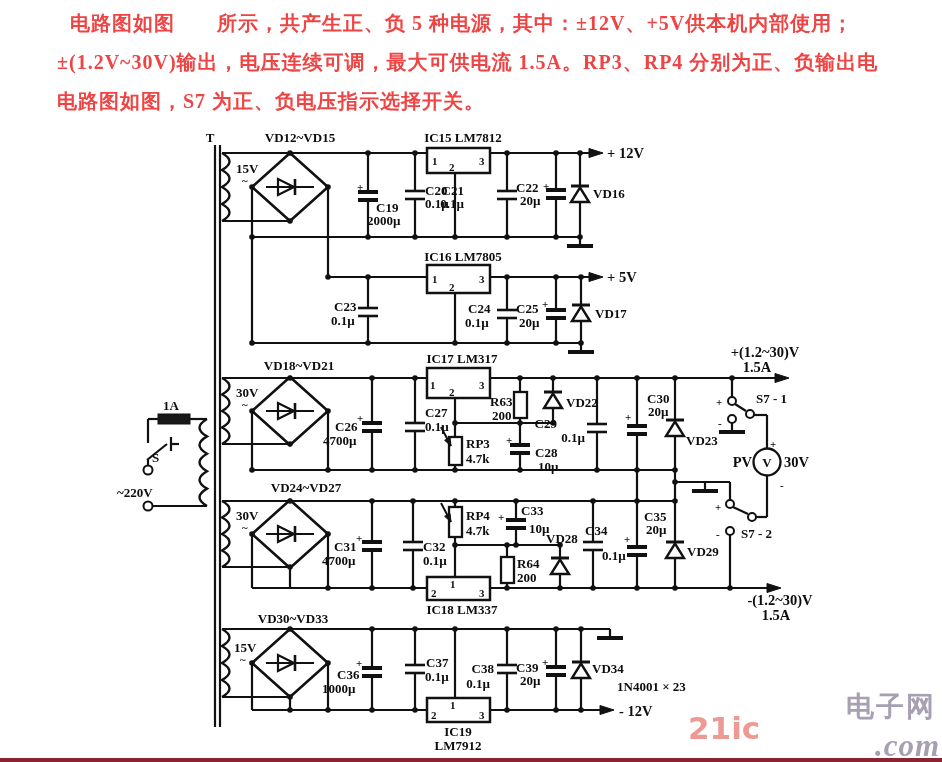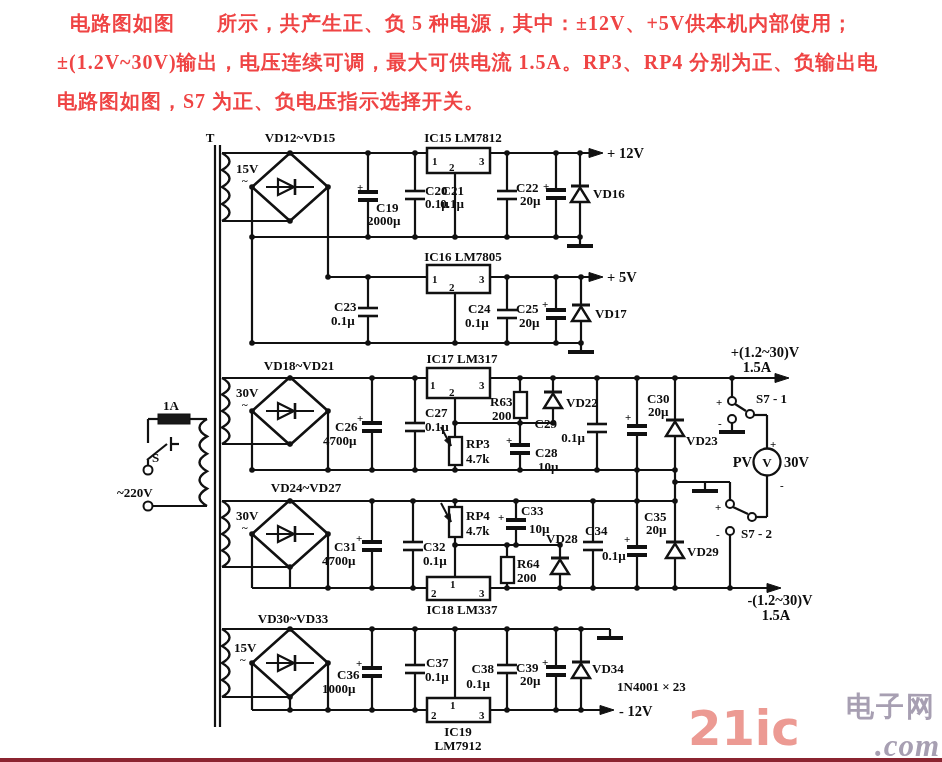--- a/index.html
+++ b/index.html
@@ -11,21 +11,21 @@
   .intro .l2,.intro .l3{padding-left:2px;margin-left:31px;}
   svg{position:absolute;left:0;top:118px;}
   svg text{font-family:"Liberation Serif","DejaVu Serif",serif;fill:#0d0d0d;
            font-size:13px;font-weight:bold;}
   svg text.sm{font-size:11px;}
   svg text.big{font-size:14.5px;}
   svg text.mid{text-anchor:middle;}
   svg text.end{text-anchor:end;}
   .wm{position:absolute;right:2px;bottom:4px;width:256px;height:64px;}
   .wm-brand{position:absolute;left:4px;top:10px;font-family:"DejaVu Sans",sans-serif;
-            font-weight:bold;font-size:48px;line-height:48px;color:#ec9a93;letter-spacing:0px;}
+            font-weight:bold;font-size:31px;line-height:48px;color:#ec9a93;letter-spacing:0px;}
   .wm-cn{position:absolute;right:4px;top:-6px;font-weight:bold;font-size:28px;color:#a79fb2;
          letter-spacing:2px;}
   .wm-com{position:absolute;right:0px;bottom:-6px;font-style:italic;font-weight:bold;
           font-size:31px;color:#a79fb2;letter-spacing:1px;}
   .bottom-bar{position:absolute;left:0;right:0;bottom:0;height:4px;background:#8b2430;}
 </style>
 </head>
 <body>
 
 <div class="page">

